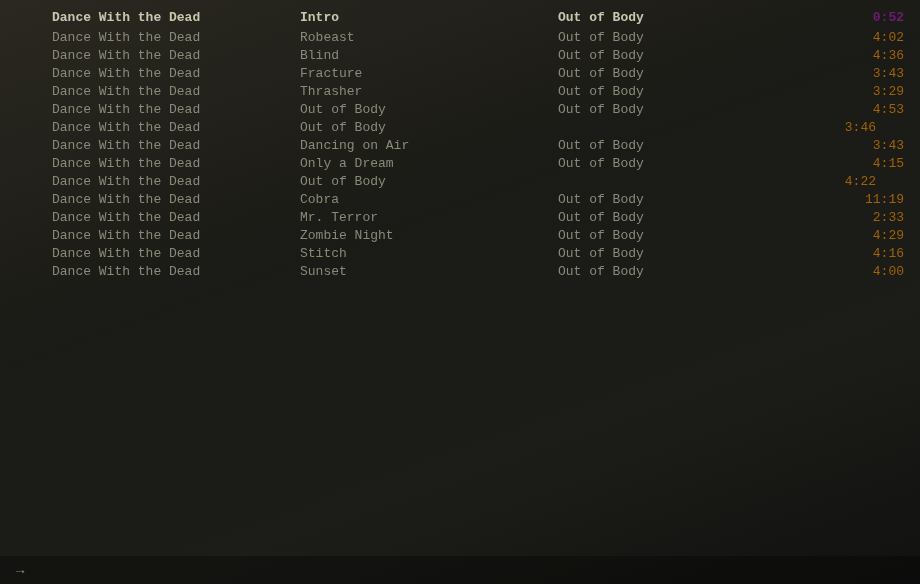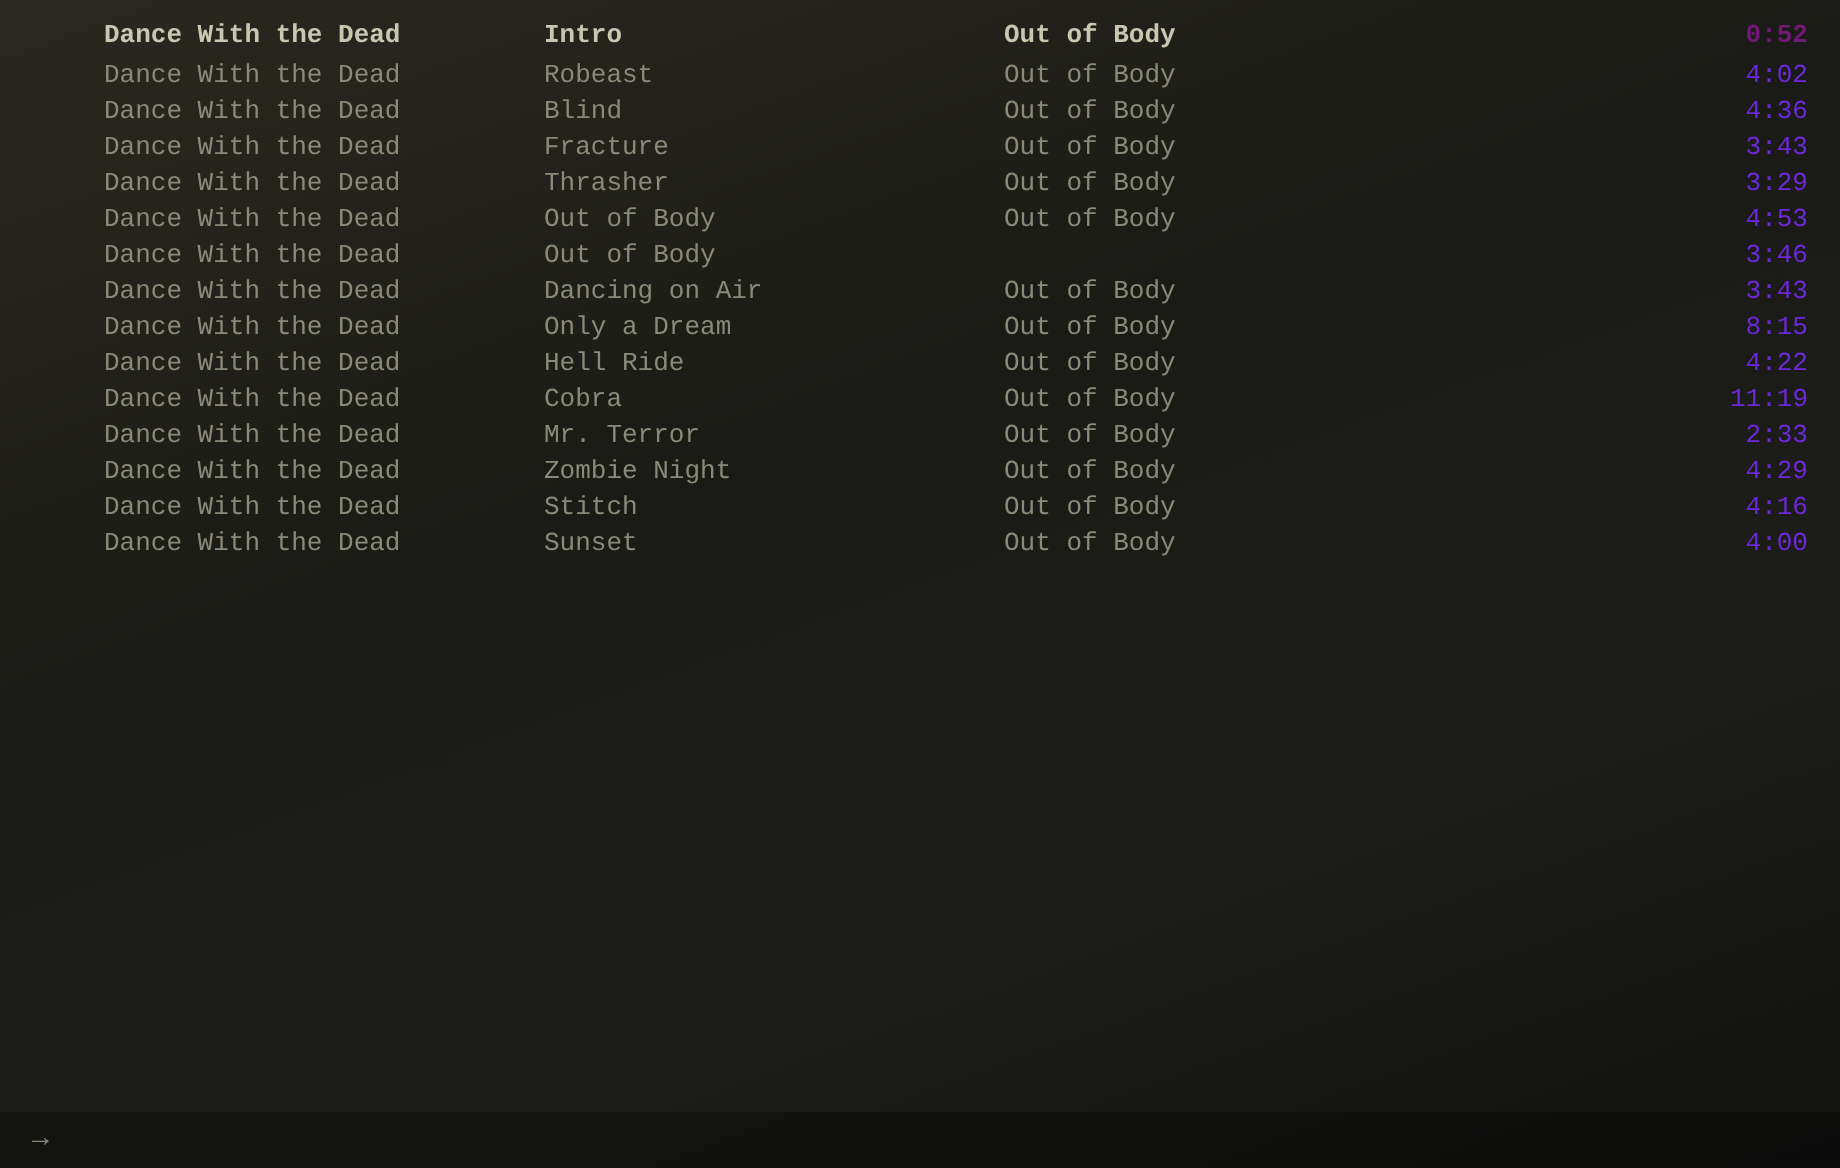--- a/index.html
+++ b/index.html
@@ -22,37 +22,38 @@
     .track-list {
       padding: 8px 0;
     }
 
     .track-row {
       display: grid;
       grid-template-columns: 220px 230px 200px 1fr auto;
       align-items: center;
       padding: 2px 16px 2px 52px;
       height: 18px;
+      gap: 28px;
     }
 
     .track-row.header {
       color: #c8c8b0;
       font-weight: bold;
       margin-bottom: 2px;
     }
 
     .cell {
       white-space: nowrap;
       overflow: hidden;
       text-overflow: ellipsis;
     }
 
     .cell-duration {
       text-align: right;
-      color: #6d28d9;
+      color: #a16207;
       min-width: 40px;
     }
 
     .header .cell-duration {
       color: #701a75;
     }
 
     .bottom-bar {
       position: absolute;
       bottom: 0;
@@ -128,25 +129,24 @@
       <div class="cell">Dancing on Air</div>
       <div class="cell">Out of Body</div>
       <div class="cell"></div>
       <div class="cell cell-duration">3:43</div>
     </div>
     <div class="track-row">
       <div class="cell">Dance With the Dead</div>
       <div class="cell">Only a Dream</div>
       <div class="cell">Out of Body</div>
       <div class="cell"></div>
-      <div class="cell cell-duration">8:15</div>
+      <div class="cell cell-duration">4:15</div>
     </div>
     <div class="track-row">
       <div class="cell">Dance With the Dead</div>
-      <div class="cell">Hell Ride</div>
       <div class="cell">Out of Body</div>
       <div class="cell"></div>
       <div class="cell cell-duration">4:22</div>
     </div>
     <div class="track-row">
       <div class="cell">Dance With the Dead</div>
       <div class="cell">Cobra</div>
       <div class="cell">Out of Body</div>
       <div class="cell"></div>
       <div class="cell cell-duration">11:19</div>

